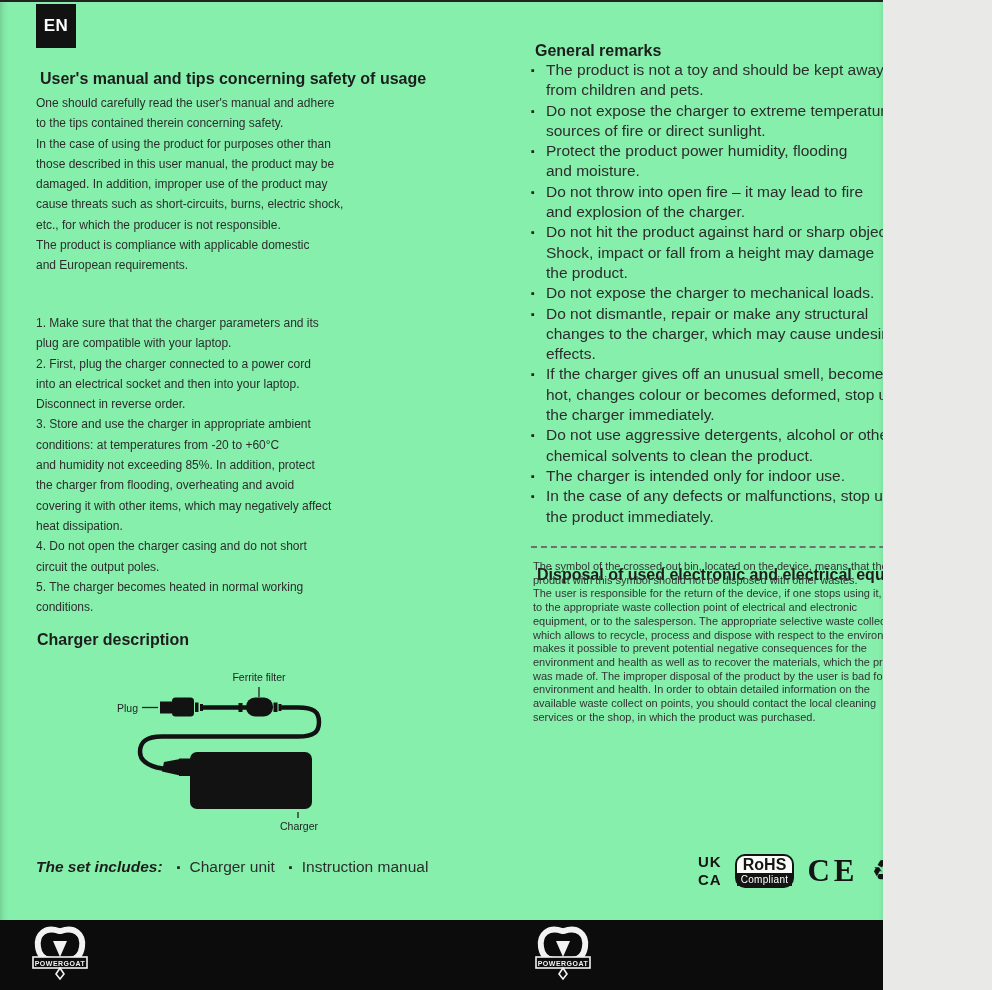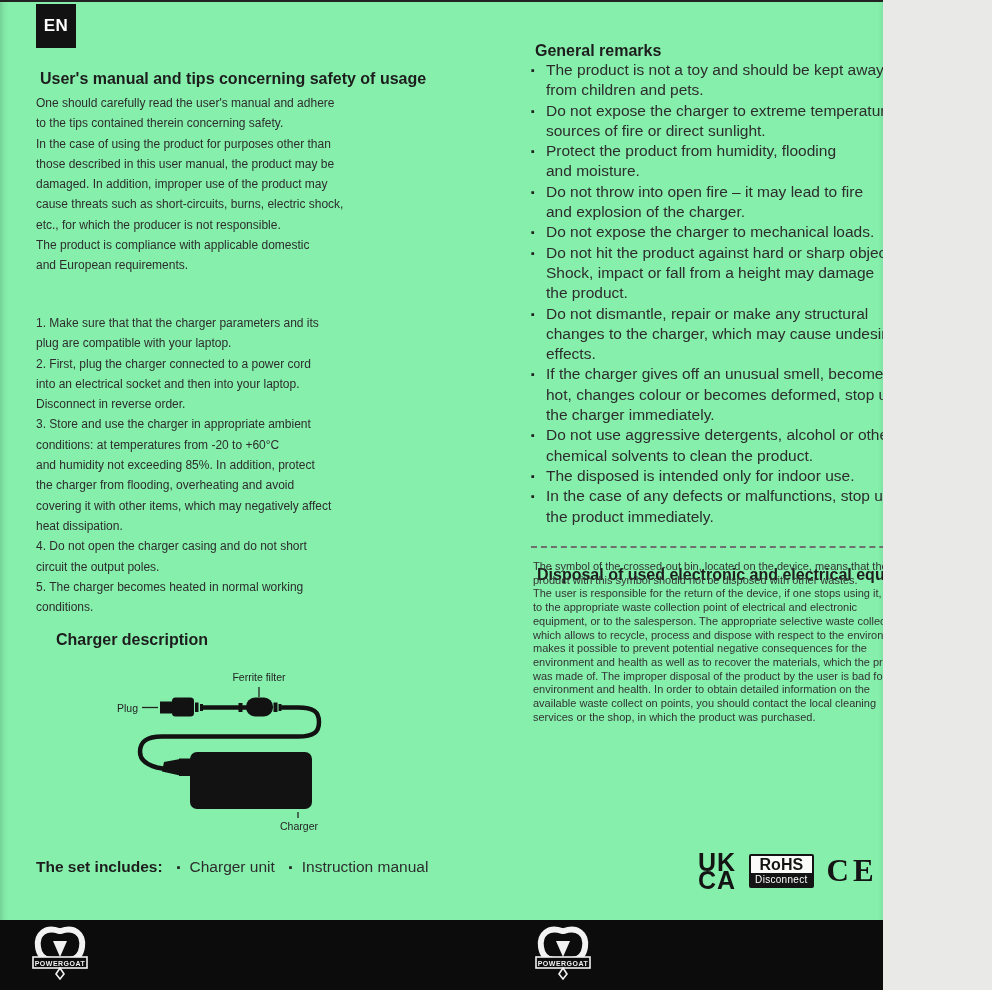--- a/index.html
+++ b/index.html
@@ -28,30 +28,30 @@
   }
   .body-text{
     position:absolute;margin:0;font-size:12px;line-height:20.3px;color:#2d2d2d;white-space:pre-line;
   }
 
   
   .h-manual{left:36px;top:66px;width:445px;}
   .p-intro{left:36px;top:93px;width:452px;}
   .h-using{left:36px;top:285px;width:445px;}
   .p-steps{left:36px;top:313px;width:455px;}
-  .h-desc{left:52px;top:627px;width:445px;}
+  .h-desc{left:33px;top:627px;width:445px;}
 
   .diagram{position:absolute;left:100px;top:666px;width:260px;height:178px;text-align:center;}
   .diagram svg{display:block;}
 
   .set-line{
     position:absolute;left:36px;top:858px;width:460px;font-size:15.5px;color:#2d2d2d;
     display:flex;align-items:baseline;gap:14px;white-space:nowrap;
   }
-  .set-line .lbl{font-weight:bold;color:#1d1d1d;}
+  .set-line .lbl{font-weight:bold;color:#1d1d1d;font-style:italic;}
   .set-line .itm::before{content:"▪";font-size:11px;margin-right:9px;position:relative;top:-1px;color:#1d1d1d;}
 
   
   .h-remarks{left:531px;top:38px;width:430px;}
   .remarks{
     position:absolute;left:531px;top:60px;width:432px;margin:0;padding:0;list-style:none;
     font-size:15.5px;line-height:20.3px;color:#2d2d2d;
   }
   .remarks li{position:relative;padding-left:15px;white-space:pre-line;}
   .remarks li::before{content:"▪";position:absolute;left:0;top:0;font-size:11px;line-height:20.3px;color:#1d1d1d;}
@@ -61,22 +61,22 @@
     border-top:2px dashed #6f6f6f;
   }
   .h-disposal{left:533px;top:562px;width:430px;font-size:12.5px;}
   .p-disposal{left:533px;top:560px;width:438px;font-size:11px;line-height:13.7px;color:#333;}
 
   
   .badges{
     position:absolute;left:698px;top:845px;width:266px;height:52px;
     display:flex;align-items:center;gap:13px;color:#141414;
   }
-  .ukca{font-weight:bold;font-size:25px;line-height:18.5px;letter-spacing:1px;text-align:left;}
-  .rohs{border:2.5px solid #141414;border-radius:2px;text-align:center;background:#fbfbf9;}
+  .ukca{font-weight:bold;font-size:15px;line-height:18.5px;letter-spacing:1px;text-align:left;}
+  .rohs{border:2.5px solid #141414;border-radius:10px;text-align:center;background:#fbfbf9;}
   .rohs .r-top{font-weight:bold;font-size:16px;padding:0 5px;line-height:17px;}
   .rohs .r-bot{background:#141414;color:#fff;font-size:10px;line-height:13px;padding:0 4px;letter-spacing:.3px;}
   .ce{font-weight:bold;font-size:31px;letter-spacing:4px;font-family:Liberation Serif, serif;}
   .recycle{font-size:30px;line-height:30px;font-family:"DejaVu Sans", sans-serif;}
   .weee svg{display:block;}
 
   
   .footer-bar{
     position:absolute;left:0;top:920px;width:992px;height:70px;background:#0c0c0c;
   }
@@ -164,37 +164,37 @@
     <span class="itm">Instruction manual</span>
   </div>
 
   <h2 class="sec h-remarks">General remarks</h2>
 
   <ul class="remarks">
     <li>The product is not a toy and should be kept away
 from children and pets.</li>
     <li>Do not expose the charger to extreme temperatures,
 sources of fire or direct sunlight.</li>
-    <li>Protect the product from humidity, flooding
+    <li>Protect the product power humidity, flooding
 and moisture.</li>
     <li>Do not throw into open fire – it may lead to fire
 and explosion of the charger.</li>
-    <li>Do not expose the charger to mechanical loads.</li>
     <li>Do not hit the product against hard or sharp objects.
 Shock, impact or fall from a height may damage
 the product.</li>
+    <li>Do not expose the charger to mechanical loads.</li>
     <li>Do not dismantle, repair or make any structural
 changes to the charger, which may cause undesired
 effects.</li>
     <li>If the charger gives off an unusual smell, becomes very
 hot, changes colour or becomes deformed, stop using
 the charger immediately.</li>
     <li>Do not use aggressive detergents, alcohol or other
 chemical solvents to clean the product.</li>
-    <li>The disposed is intended only for indoor use.</li>
+    <li>The charger is intended only for indoor use.</li>
     <li>In the case of any defects or malfunctions, stop using
 the product immediately.</li>
   </ul>
 
   <div class="dashed-sep"></div>
 
   <h2 class="sec h-disposal">Disposal of used electronic and electrical equipment.</h2>
   <p class="body-text p-disposal">The symbol of the crossed-out bin, located on the device, means that the
 product with this symbol should not be disposed with other wastes.
 The user is responsible for the return of the device, if one stops using it,
@@ -208,21 +208,21 @@
 available waste collect on points, you should contact the local cleaning
 services or the shop, in which the product was purchased.</p>
 
   <div class="badges">
     <div class="ukca">
       <div>UK</div>
       <div>CA</div>
     </div>
     <div class="rohs">
       <div class="r-top">RoHS</div>
-      <div class="r-bot">Disconnect</div>
+      <div class="r-bot">Compliant</div>
     </div>
     <div class="ce">CE</div>
     <div class="recycle">♻</div>
     <div class="weee">
       <svg width="38" height="38" viewBox="0 0 40 40">
         <g fill="none" stroke="#141414" stroke-width="1.8">
           <rect x="16.5" y="2.5" width="7" height="3.5"></rect>
           <rect x="8.5" y="6" width="23" height="4"></rect>
           <polygon points="11,10 29,10 27.5,31 12.5,31"></polygon>
           <line x1="16" y1="13" x2="16.5" y2="28"></line>

